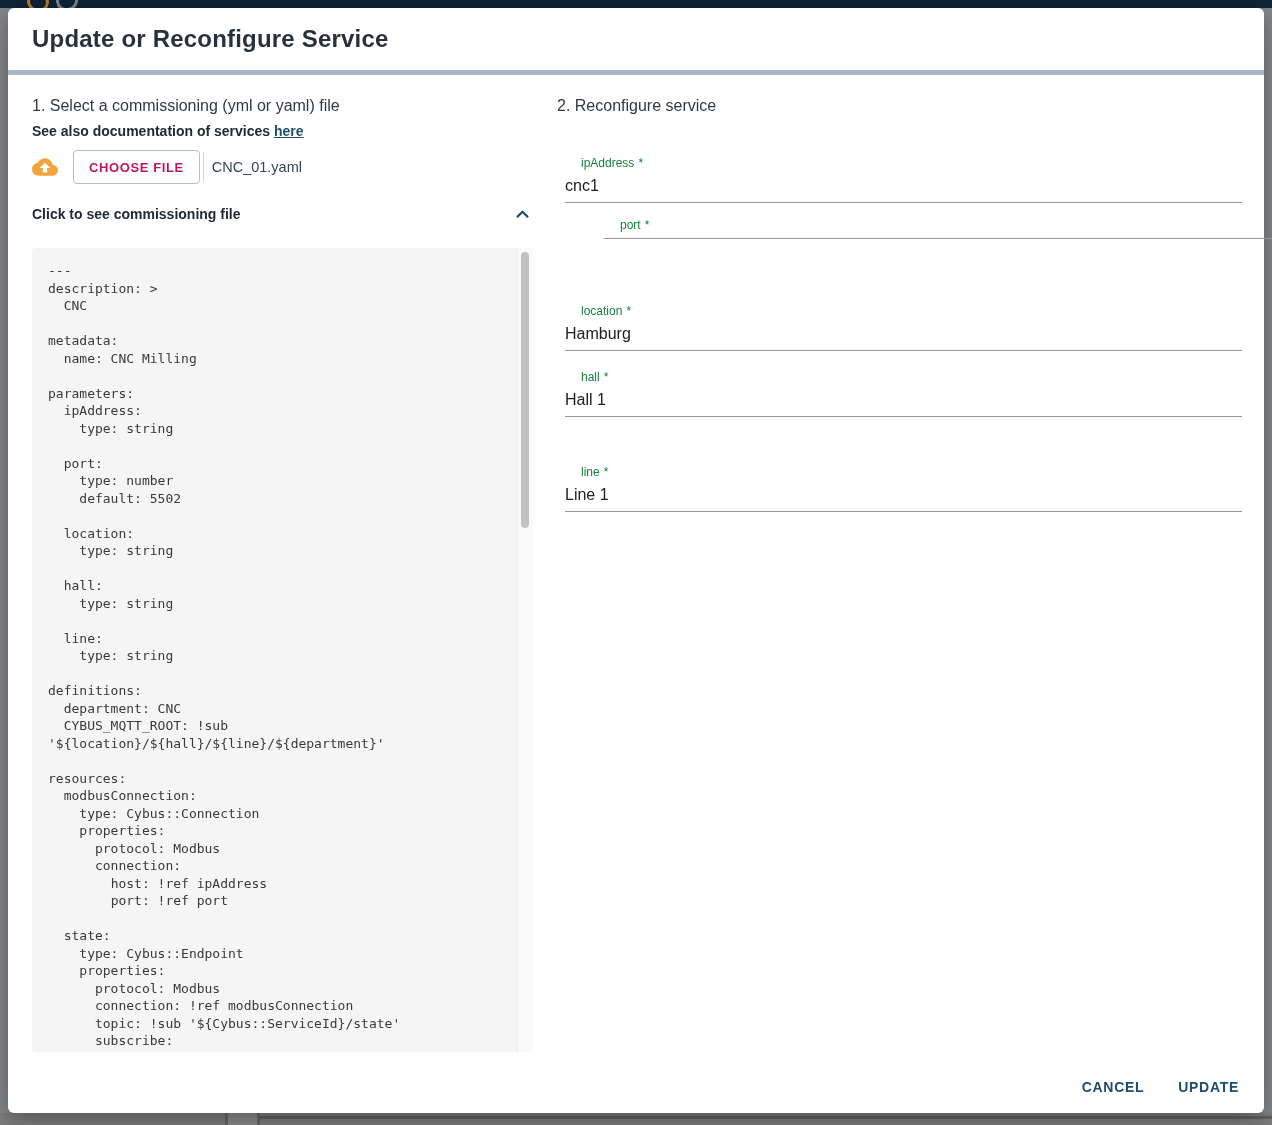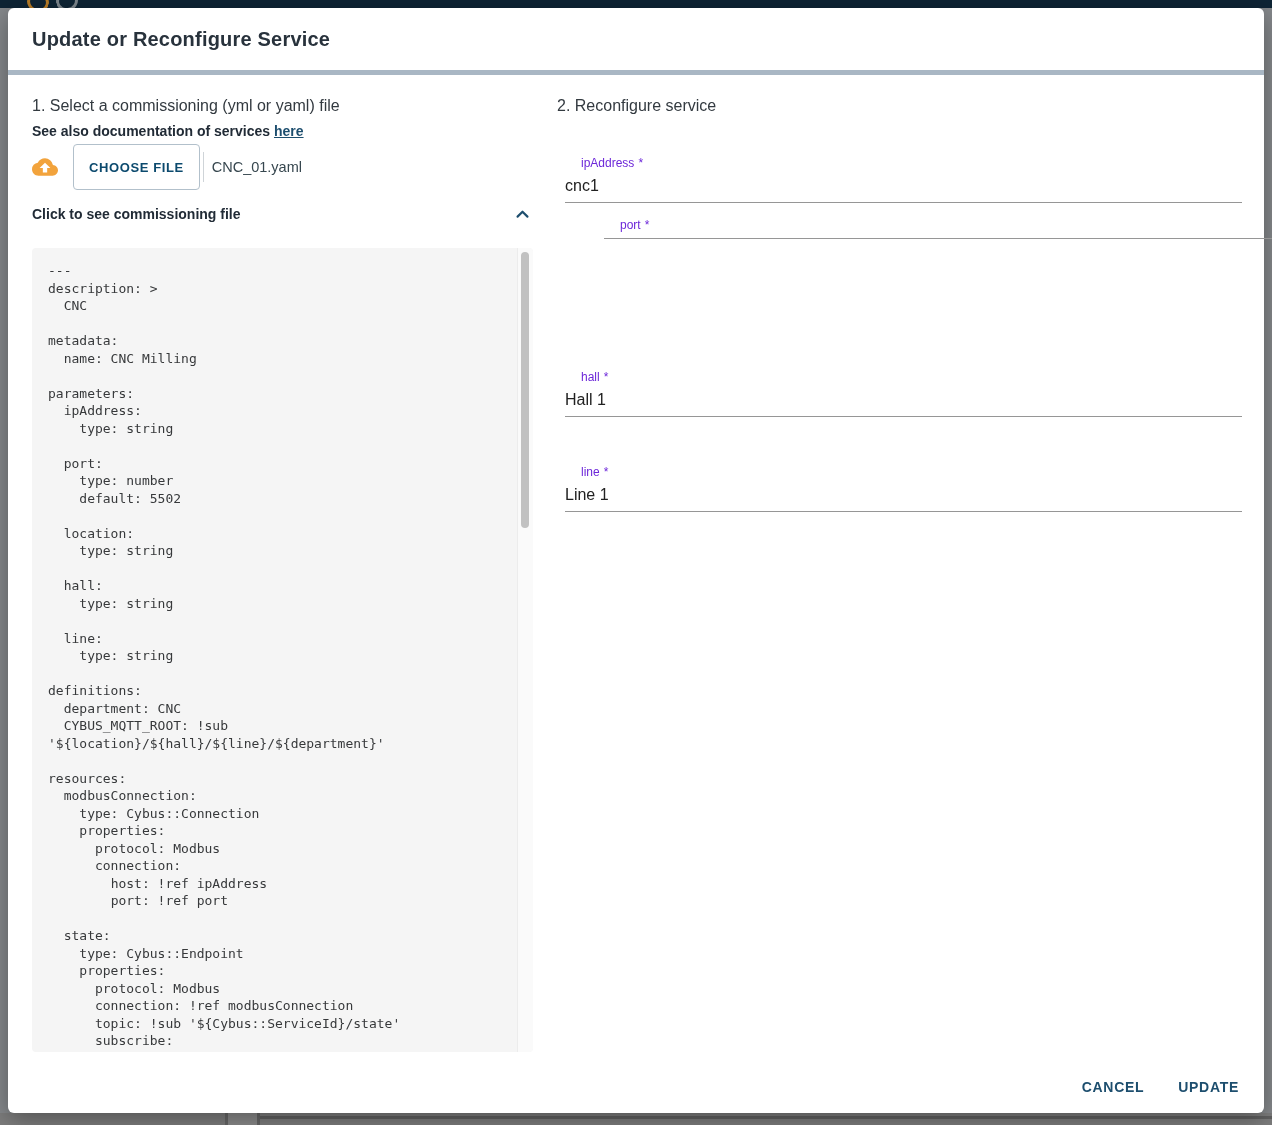--- a/index.html
+++ b/index.html
@@ -25,33 +25,33 @@
   .bb-seg{position:absolute;left:228px;top:0;width:29px;height:12px;background:#8a8a8a;}
   .bb-vline2{position:absolute;left:257px;top:0;width:3px;height:12px;background:#666;}
   .bb-hline{position:absolute;left:260px;top:3px;width:1012px;height:3px;background:#616161;}
   
   .modal{
     position:absolute;left:8px;top:8px;width:1256px;height:1105px;
     background:#ffffff;border-radius:6px;z-index:2;
     box-shadow:0 6px 24px rgba(0,0,0,0.35);
   }
   .modal-header{height:62px;display:flex;align-items:center;padding-left:24px;}
-  .dialog-title{font-size:20px;font-weight:700;color:#28323c;letter-spacing:0.2px;}
+  .dialog-title{font-size:24px;font-weight:700;color:#28323c;letter-spacing:0.2px;}
   .modal-divider{height:5px;background:#a9b7c4;}
   .modal-body{position:relative;height:1038px;}
   .section-heading{position:absolute;font-size:16px;font-weight:400;color:#333a40;}
   
   .see-also{position:absolute;left:24px;top:48px;font-size:14px;font-weight:700;color:#212b36;}
   .see-also a{color:#1d4e6e;text-decoration:underline;cursor:pointer;}
   .upload-row{position:absolute;left:24px;top:77px;height:30px;display:flex;align-items:center;}
   .cloud-icon{width:26px;height:26px;display:block;}
   .choose-file-btn{
-    margin-left:15px;height:46px;box-sizing:border-box;
+    margin-left:15px;height:34px;box-sizing:border-box;
     background:#fff;border:1px solid #b2c0cb;border-radius:4px;
-    color:#0c4a6e;font-family:inherit;font-size:13px;font-weight:700;letter-spacing:0.6px;
+    color:#be185d;font-family:inherit;font-size:13px;font-weight:700;letter-spacing:0.6px;
     padding:0 15px;cursor:pointer;display:flex;align-items:center;
   }
   .file-sep{width:1px;height:30px;background:#cfd4d8;margin-left:3px;}
   .file-name{margin-left:8px;font-size:14.5px;color:#37474f;}
   .toggle-row{
     position:absolute;left:24px;top:128px;width:501px;height:22px;
     display:flex;align-items:center;justify-content:space-between;cursor:pointer;
   }
   .toggle-label{font-size:14px;font-weight:700;color:#212b36;}
   .chevron-icon{width:17px;height:17px;display:block;margin-right:2px;}
@@ -68,21 +68,21 @@
   .code-scroll-track{
     position:absolute;right:0;top:0;bottom:0;width:15px;
     background:#fafafa;border-left:1px solid #ececec;
   }
   .code-scroll-thumb{
     position:absolute;left:3px;top:4px;width:8px;height:276px;
     background:#c1c1c1;border-radius:4px;
   }
   
   .field{position:absolute;left:557px;width:677px;}
-  .field-label{font-size:12px;line-height:14px;color:#6d28d9;margin-bottom:6px;padding-left:16px;}
+  .field-label{font-size:12px;line-height:14px;color:#15803d;margin-bottom:6px;padding-left:16px;}
   .field-label .req{margin-left:4px;}
   .field-value{font-size:16px;line-height:19px;color:#212121;margin-bottom:7px;cursor:text;}
   .field-underline{height:1px;background:#969696;}
   
   .actions{position:absolute;right:16px;bottom:10px;display:flex;gap:16px;}
   .text-btn{
     background:none;border:none;cursor:pointer;
     font-family:inherit;font-size:14px;font-weight:700;letter-spacing:0.7px;
     color:#1d4e6e;padding:8px 9px;border-radius:4px;
   }
@@ -189,20 +189,25 @@
       <div class="field-label"><span>ipAddress</span><span class="req">*</span></div>
       <div class="field-value">cnc1</div>
       <div class="field-underline"></div>
     </div>
 
     <div class="field" style="top:143px;margin-left:39px;">
       <div class="field-label"><span>port</span><span class="req">*</span></div>
       <div class="field-underline"></div>
     </div>
 
+    <div class="field" style="top:229px;">
+      <div class="field-label"><span>location</span><span class="req">*</span></div>
+      <div class="field-value">Hamburg</div>
+      <div class="field-underline"></div>
+    </div>
 
     <div class="field" style="top:295px;">
       <div class="field-label"><span>hall</span><span class="req">*</span></div>
       <div class="field-value">Hall 1</div>
       <div class="field-underline"></div>
     </div>
 
     <div class="field" style="top:390px;">
       <div class="field-label"><span>line</span><span class="req">*</span></div>
       <div class="field-value">Line 1</div>

